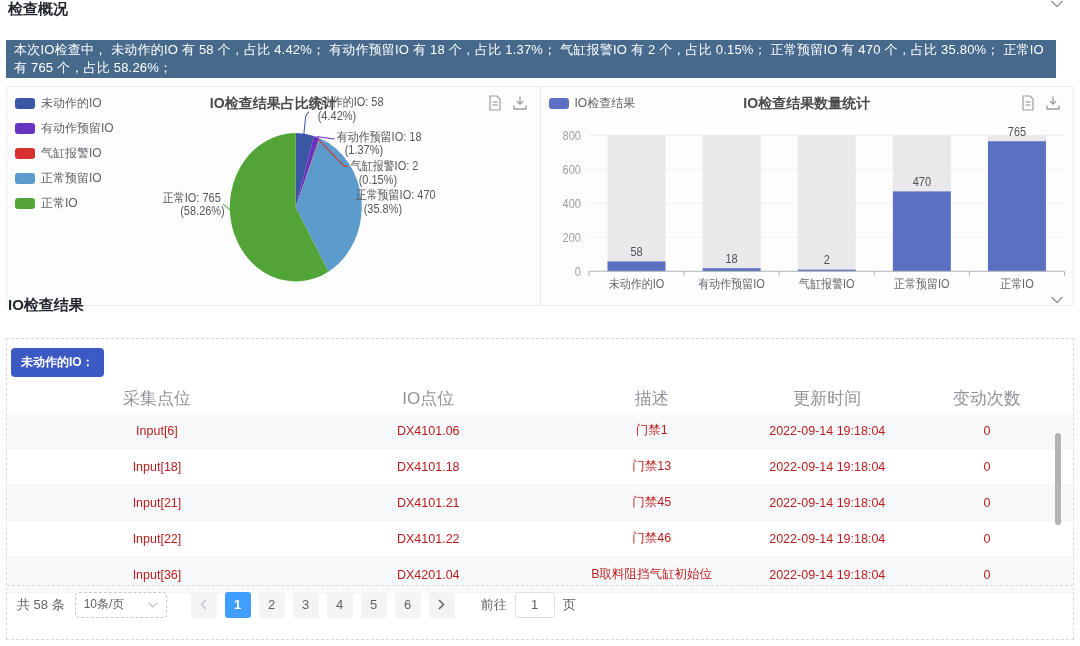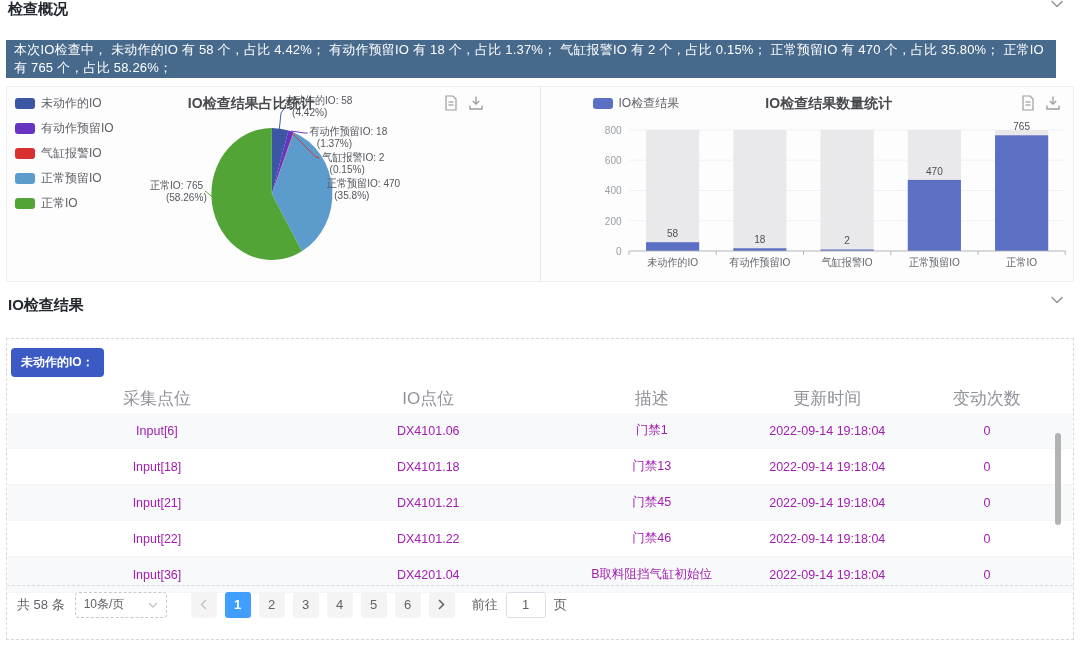--- a/index.html
+++ b/index.html
@@ -9,55 +9,55 @@
 
   .sec-header { position:absolute; left:8px; right:16px; display:flex; justify-content:space-between; align-items:flex-start; }
   #hdr1 { top:0; height:36px; }
   #hdr2 { top:296px; height:36px; }
   .sec-title { font-size:15px; font-weight:bold; color:#23272e; }
   .chev { cursor:pointer; }
 
   .banner { position:absolute; left:6px; right:24px; top:40px; height:38px; background:#46698c; color:#ffffff;
             font-size:13px; display:flex; align-items:center; padding-left:8px; letter-spacing:.2px; }
 
-  .charts-row { position:absolute; left:6px; right:6px; top:86px; height:196px; display:flex;
-                border:1px solid #efefef; background:#fdfdfd;gap:44px; }
+  .charts-row { position:absolute; left:6px; right:6px; top:86px; height:220px; display:flex;
+                border:1px solid #efefef; background:#fdfdfd; }
   .chart-panel { position:relative; flex:1; min-width:0; }
   .vdivider { width:1px; background:#e4e6e9; }
   .legend { position:absolute; top:8px; left:8px; z-index:2; }
   .legend-item { display:flex; align-items:center; margin-bottom:8px; cursor:pointer; }
   .legend-swatch { width:20px; height:11px; border-radius:3px; margin-right:6px; }
   .legend-label { font-size:12px; color:#5e6166; }
   .chart-title { position:absolute; top:8px; left:0; right:0; text-align:center; font-size:14px; font-weight:bold; color:#47494d; z-index:1; }
   .toolbox { position:absolute; top:8px; right:12px; display:flex; gap:10px; z-index:2; }
   .toolbox svg { cursor:pointer; }
   .chart-svg { position:absolute; left:0; top:0; width:100%; height:100%; }
   svg text { font-family:"Liberation Sans","DejaVu Sans",sans-serif; }
 
   .results-container { position:absolute; left:6px; right:6px; top:338px; height:302px; border:1px dashed #d8d8d8; background:#fff; }
   .badge { position:absolute; top:9px; left:4px; color:#fff; font-size:12px; font-weight:bold;
            padding:6px 10px; border-radius:4px; cursor:pointer; }
   .io-table { position:absolute; top:44px; left:1px; right:1px; }
   .thead { display:flex; height:30px; align-items:center; }
   .th { font-size:17px; color:#909399; text-align:center; }
   .trow { display:flex; height:36px; align-items:center; border-bottom:1px solid #f3f5f8; }
   .trow.odd { background:#f7f9fb; }
-  .td { font-size:12.5px; color:#a21caf; text-align:center; overflow:hidden; white-space:nowrap; }
+  .td { font-size:12.5px; color:#b91c1c; text-align:center; overflow:hidden; white-space:nowrap; }
   .c0{width:28%;} .c1{width:23%;} .c2{width:19%;} .c3{width:14%;} .c4{width:16%;}
   .scroll-thumb { position:absolute; right:12px; top:94px; width:6px; height:92px; background:#b3b3b3; border-radius:3px; cursor:grab; }
 
   .pagination { position:absolute; left:0; right:0; bottom:16px; height:38px; border-top:1px dashed #d8d8d8;
                 display:flex; align-items:center; padding-left:10px; font-size:13px; color:#606266; }
   .total-label { margin-right:10px; }
   .select { width:92px; height:26px; border:1px dashed #c8c8c8; border-radius:4px; display:flex; align-items:center;
             justify-content:space-between; padding:0 8px; font-size:12px; background:#fff; cursor:pointer; margin-right:24px; }
   .pg { width:26px; height:26px; border:none; border-radius:3px; background:#f4f4f5; color:#606266; font-size:13px;
         display:flex; align-items:center; justify-content:center; cursor:pointer; margin-right:8px; }
   .pg.active { background:#409eff; color:#fff; font-weight:bold; }
-  .goto-label { margin-left:9px; margin-right:8px; }
+  .goto-label { margin-left:18px; margin-right:8px; }
   .goto-input { width:40px; height:26px; border:1px solid #dcdfe6; border-radius:3px; text-align:center;
                 font-size:13px; color:#606266; margin-right:8px; outline:none; }
 </style>
 </head>
 <body>
 
 <div class="page">
 
   <div class="sec-header" id="hdr1">
     <span class="sec-title">检查概况</span>

